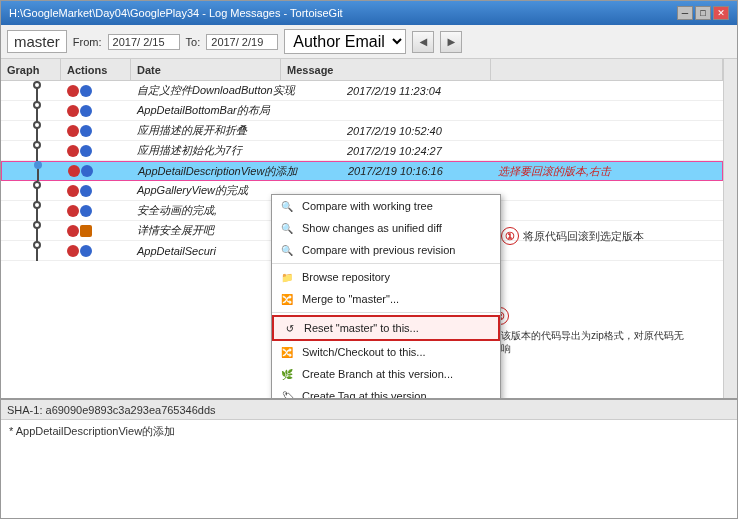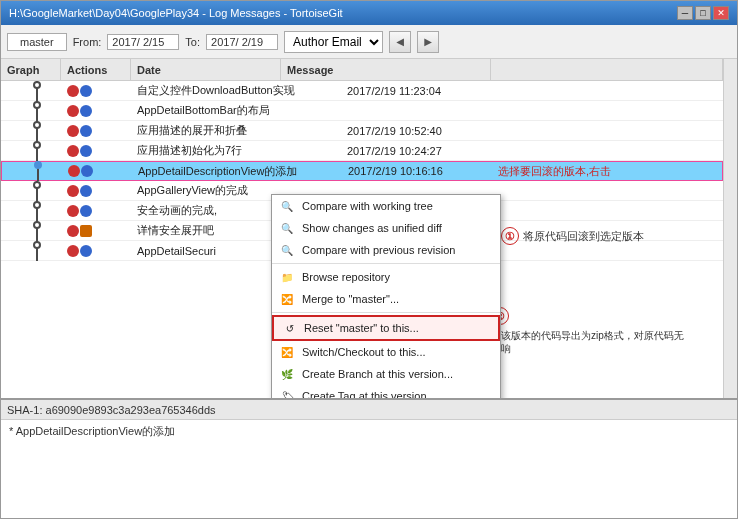--- a/index.html
+++ b/index.html
@@ -67,22 +67,22 @@
       display: flex;
       align-items: center;
       gap: 6px;
       height: 34px;
       flex-shrink: 0;
     }
 
     .branch-label {
       background: white;
       border: 1px solid #aaa;
-      padding: 2px 12px;
-      font-size: 11px;
+      padding: 2px 6px;
+      font-size: 15px;
       color: #333;
       min-width: 55px;
     }
 
     .toolbar-text {
       font-size: 11px;
       color: #333;
     }
 
     .date-input {
@@ -100,21 +100,21 @@
       padding: 1px 4px;
       font-size: 11px;
       flex: 1;
       color: #666;
     }
 
     .filter-dropdown {
       background: white;
       border: 1px solid #aaa;
       padding: 2px 4px;
-      font-size: 12px;
+      font-size: 16px;
       min-width: 90px;
     }
 
     .nav-btn {
       background: linear-gradient(to bottom, #f8f8f8, #ddd);
       border: 1px solid #aaa;
       width: 22px;
       height: 22px;
       display: flex;
       align-items: center;
@@ -155,20 +155,21 @@
     .col-actions { width: 70px; }
     .col-message { width: 210px; }
     .col-date { width: 150px; }
     .col-rest { flex: 1; }
 
     .log-rows {
       flex: 1;
       overflow-y: auto;
       overflow-x: hidden;
       position: relative;
+      font-style: italic;
     }
 
     .log-row {
       display: flex;
       align-items: center;
       border-bottom: 1px solid #eee;
       height: 20px;
       cursor: pointer;
     }
     .log-row.selected { background: #7dd3fc; border: 1px solid #ec4899; }

